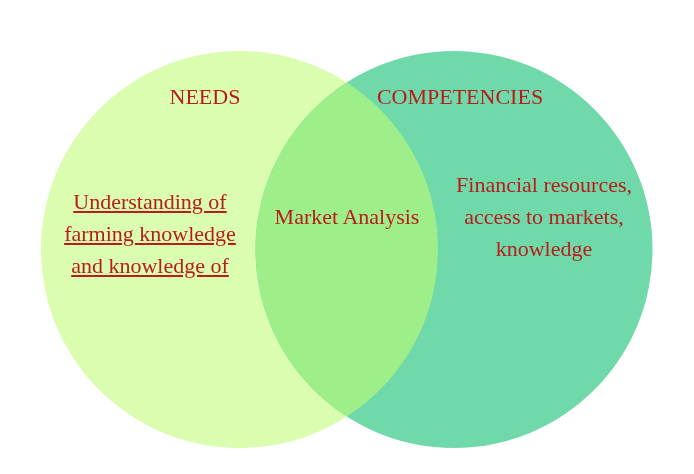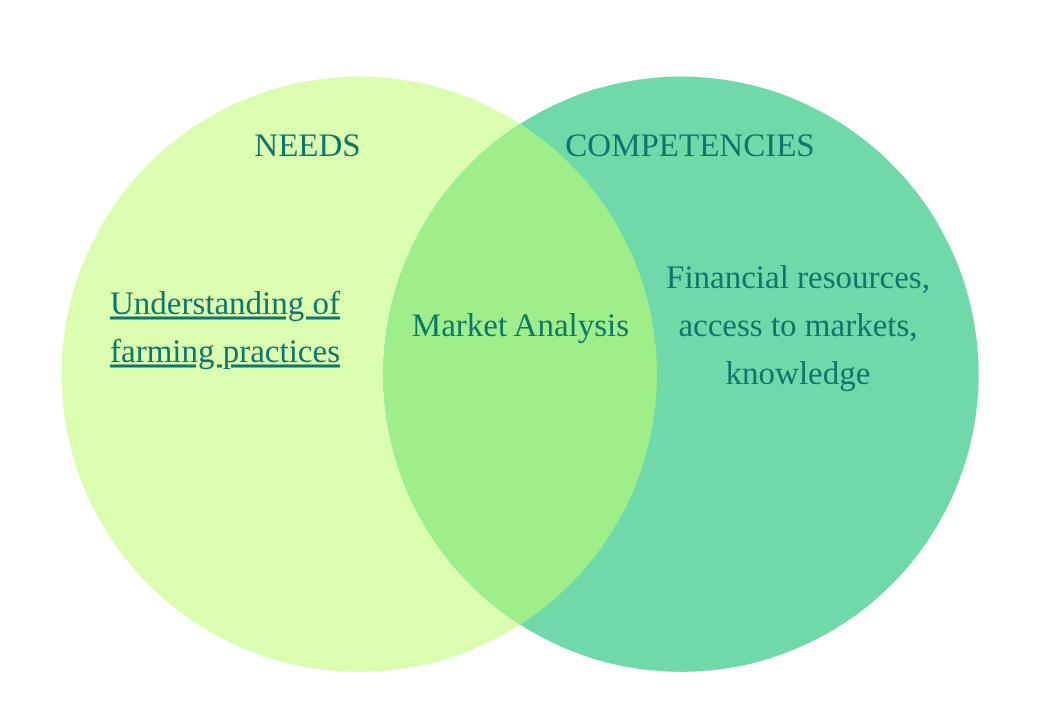--- a/index.html
+++ b/index.html
@@ -1,21 +1,21 @@
 <!DOCTYPE html>
 <html><head>
   <meta charset="utf-8">
   <style>
     html, body { margin: 0; padding: 0; background: #ffffff; }
     body { width: 694px; height: 474px; position: relative; overflow: hidden; }
     .venn { position: absolute; left: 0; top: 0; width: 694px; height: 474px; }
     .label {
       position: absolute;
       font-family: "Liberation Serif", "DejaVu Serif", serif;
-      color: #0f766e;
+      color: #b91c1c;
       text-align: center;
       white-space: nowrap;
     }
     .title { font-size: 22px; line-height: 26px; }
     .body-text { font-size: 22px; line-height: 32px; }
   </style>
 </head>
 <body>
 
 <svg class="venn" viewBox="0 0 694 474" xmlns="http://www.w3.org/2000/svg">
@@ -28,22 +28,23 @@
   <circle cx="454" cy="249.5" r="198.5" fill="#6fd9aa"></circle>
   <circle cx="454" cy="249.5" r="198.5" fill="#9eee89" clip-path="url(#clip-left)"></circle>
 </svg>
 
 <div class="label title" style="left:155px; top:84px; width:100px;">NEEDS</div>
 
 <div class="label title" style="left:350px; top:84px; width:220px;">COMPETENCIES</div>
 
 <div class="label body-text" style="left:40px; top:186px; width:220px;text-decoration:underline;">
   <div>Understanding of</div>
-  <div>farming practices</div>
+  <div>farming knowledge</div>
+  <div>and knowledge of</div>
 </div>
 
 <div class="label body-text" style="left:257px; top:201px; width:180px;text-align:center;">Market Analysis</div>
 
-<div class="label body-text" style="left:422px; top:169px; width:220px;">
+<div class="label body-text" style="left:434px; top:169px; width:220px;">
   <div>Financial resources,</div>
   <div>access to markets,</div>
   <div>knowledge</div>
 </div>
 
 </body></html>

